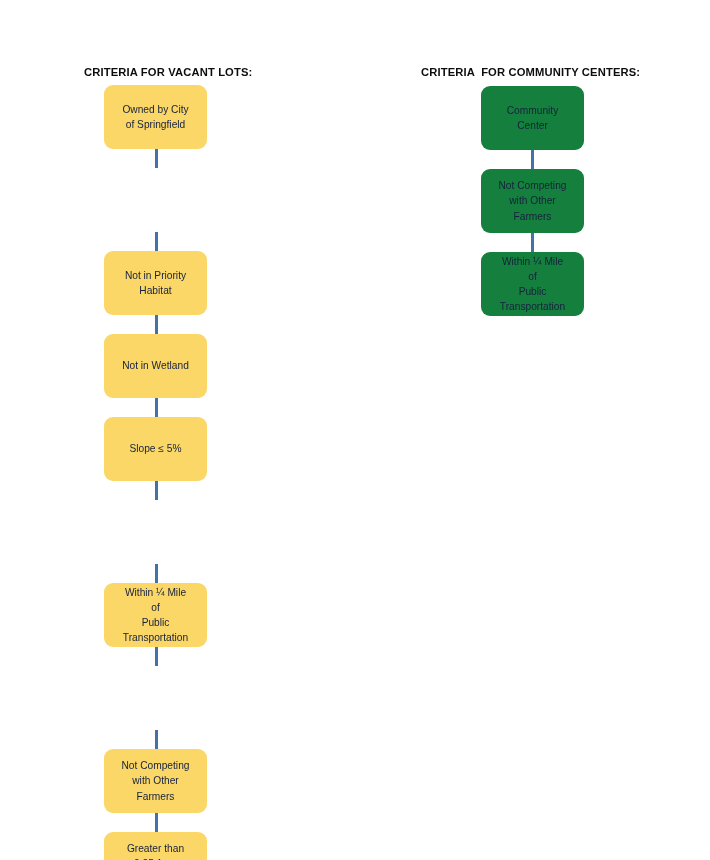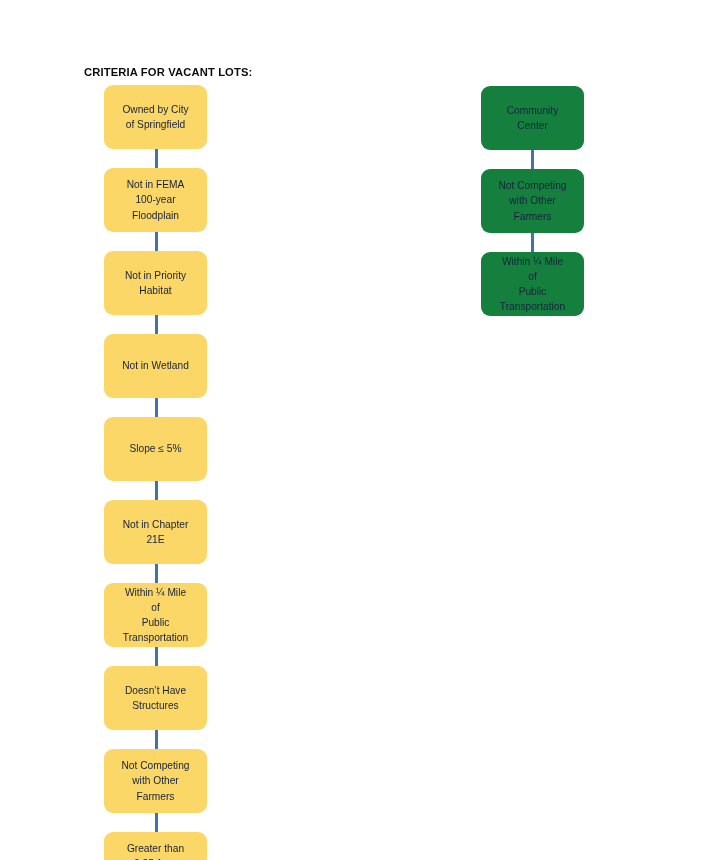--- a/index.html
+++ b/index.html
@@ -67,70 +67,58 @@
     background: #4472a8;
   }
 </style>
 </head>
 <body>
 
 <div class="canvas">
 
   <div class="column-header col-left-header">CRITERIA FOR VACANT LOTS:</div>
 
+  <div class="column-header col-right-header">CRITERIA  FOR COMMUNITY CENTERS:</div>
 
   <div class="connector" style="left:155px; top:109px;  height:19px;"></div>
   <div class="connector" style="left:155px; top:192px;  height:19px;"></div>
   <div class="connector" style="left:155px; top:275px;  height:19px;"></div>
   <div class="connector" style="left:155px; top:358px;  height:19px;"></div>
   <div class="connector" style="left:155px; top:441px;  height:19px;"></div>
   <div class="connector" style="left:155px; top:524px;  height:19px;"></div>
   <div class="connector" style="left:155px; top:607px;  height:19px;"></div>
   <div class="connector" style="left:155px; top:690px;  height:19px;"></div>
   <div class="connector" style="left:155px; top:773px;  height:19px;"></div>
 
   <div class="node node-yellow" style="left:104px; top:45px;  height:64px;">
     <span class="node-label">Owned by City
 of Springfield</span>
   </div>
 
-  <div class="node node-yellow" style="left:104px; top:128px; height:64px;">
-    <span class="node-label">Not in FEMA
-100-year
-Floodplain</span>
-  </div>
 
   <div class="node node-yellow" style="left:104px; top:211px; height:64px;text-align:center;">
     <span class="node-label">Not in Priority
 Habitat</span>
   </div>
 
   <div class="node node-yellow" style="left:104px; top:294px; height:64px;">
     <span class="node-label">Not in Wetland</span>
   </div>
 
   <div class="node node-yellow" style="left:104px; top:377px; height:64px;">
     <span class="node-label">Slope ≤ 5%</span>
   </div>
 
-  <div class="node node-yellow" style="left:104px; top:460px; height:64px;">
-    <span class="node-label">Not in Chapter
-21E</span>
-  </div>
 
   <div class="node node-yellow" style="left:104px; top:543px; height:64px;">
     <span class="node-label">Within ¼ Mile of
 Public
 Transportation</span>
   </div>
 
-  <div class="node node-yellow" style="left:104px; top:626px; height:64px;">
-    <span class="node-label">Doesn’t Have
-Structures</span>
-  </div>
 
   <div class="node node-yellow" style="left:104px; top:709px; height:64px;">
     <span class="node-label">Not Competing
 with Other
 Farmers</span>
   </div>
 
   <div class="node node-yellow" style="left:104px; top:792px; height:48px;">
     <span class="node-label">Greater than
 0.25 Acre</span>

